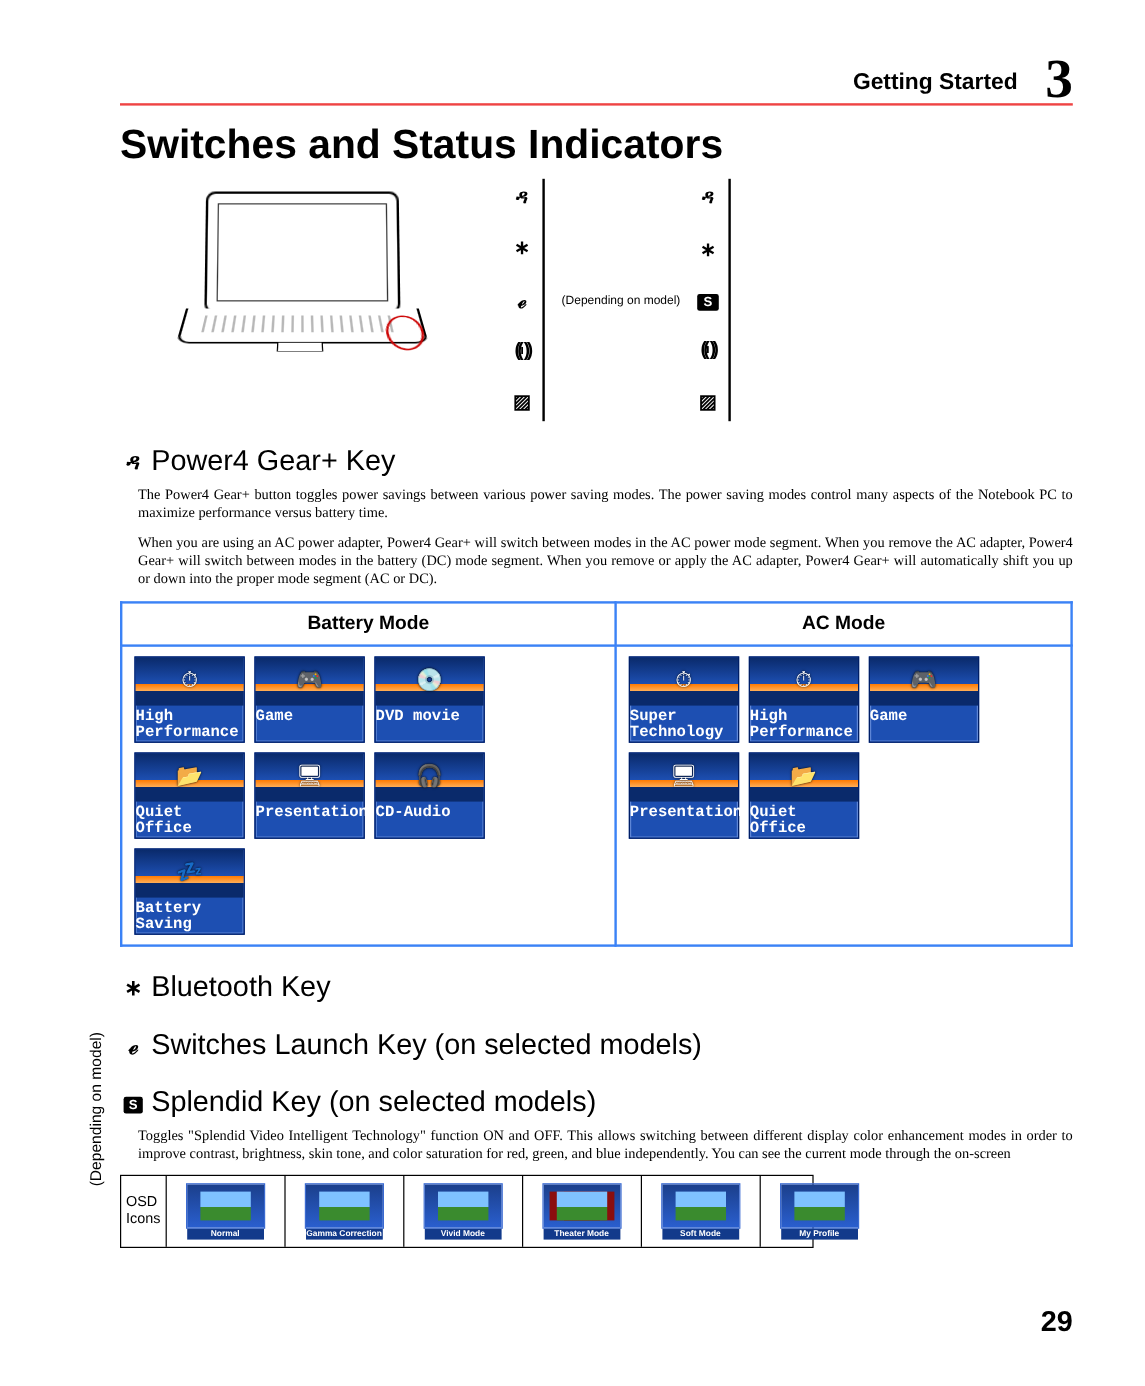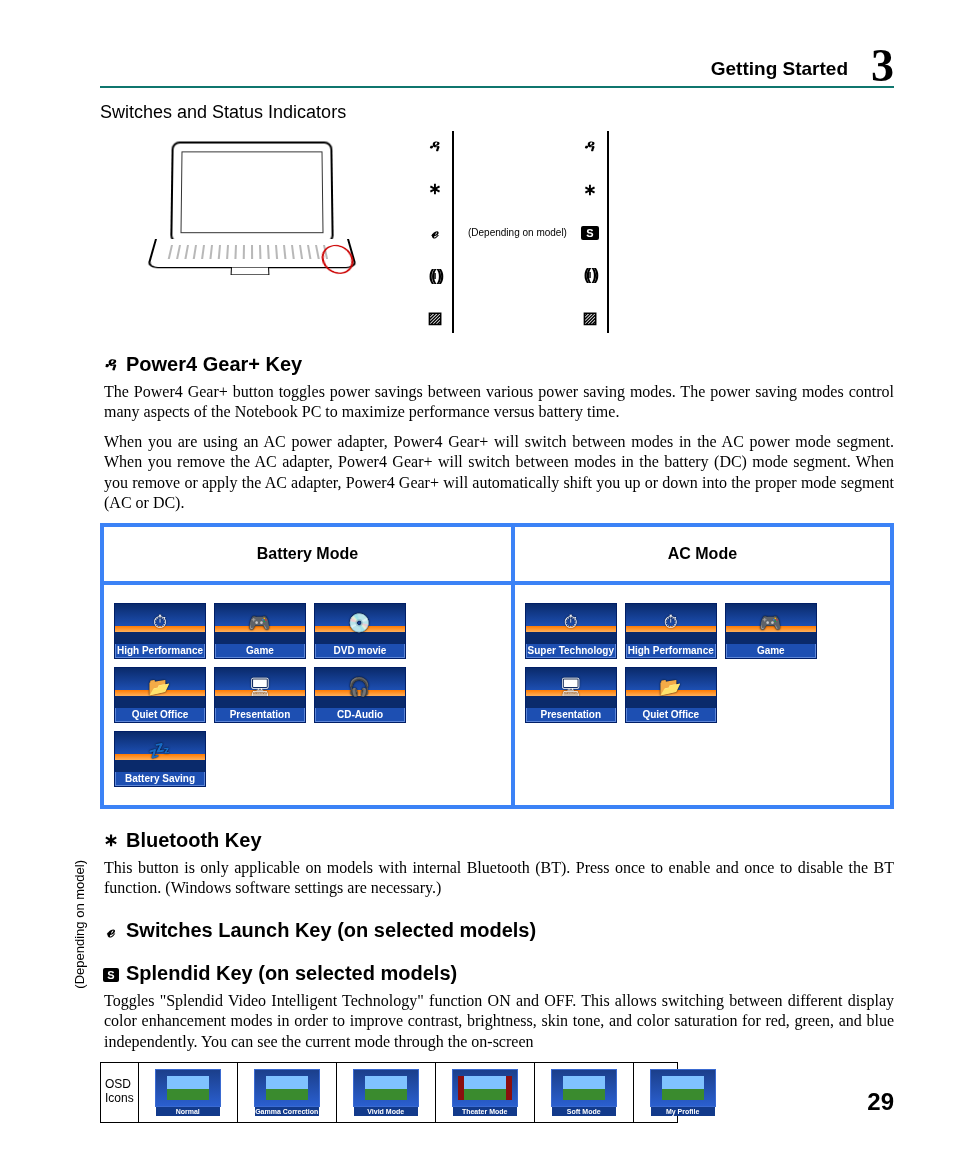--- a/index.html
+++ b/index.html
@@ -1,48 +1,48 @@
 <!DOCTYPE html>
 <html><head>
 <meta charset="utf-8">
 <style>
   html,body{margin:0;padding:0;background:#fff;color:#000;font-family:Arial,Helvetica,sans-serif}
   .page{width:954px;height:1155px;position:relative;box-sizing:border-box;padding:40px 60px 30px 100px}
-  .hdr{border-bottom:2px solid #0f766e;position:relative;height:46px;margin-bottom:10px}
+  .hdr{border-bottom:2px solid #ef4444;position:relative;height:46px;margin-bottom:10px}
   .hdr-title{position:absolute;right:46px;bottom:6px;font-weight:bold;font-size:19px}
   .hdr-num{position:absolute;right:0;bottom:-6px;font-weight:900;font-size:46px;font-family:"Times New Roman",serif}
-  h1{font-size:18px;font-weight:normal;margin:14px 0 8px 0}
+  h1{font-size:34px;font-weight:bold;margin:14px 0 8px 0}
   h2{font-size:20px;font-weight:bold;margin:6px 0 6px 0}
   .toprow{display:flex;align-items:flex-start}
   .lap-wrap{width:300px;padding-top:10px}
   .lap{width:210px;height:150px;margin:0 auto;position:relative}
   .lid{position:absolute;left:26px;top:0;width:158px;height:98px;background:#fff;border:2px solid #000;border-radius:8px;transform:perspective(400px) rotateX(4deg)}
   .lid::after{content:"";position:absolute;left:8px;top:8px;right:8px;bottom:8px;border:1px solid #333}
   .base{position:absolute;left:10px;top:98px;width:190px;height:46px;border:2px solid #000;border-top:none;background:#fff;transform:perspective(500px) rotateX(56deg);transform-origin:top;border-radius:0 0 10px 10px}
   .kbd{position:absolute;left:26px;top:104px;width:158px;height:24px;background:repeating-linear-gradient(90deg,#333 0 2px,#fff 2px 8px),repeating-linear-gradient(0deg,#333 0 1px,transparent 1px 6px);opacity:.35;transform:perspective(500px) rotateX(56deg);transform-origin:top}
   .tp{position:absolute;left:86px;top:126px;width:36px;height:12px;border:1px solid #000;transform:perspective(500px) rotateX(56deg);transform-origin:top;background:#fff}
   .ring{position:absolute;left:174px;top:104px;width:26px;height:44px;border:2px solid #c00;border-radius:50%;transform:perspective(500px) rotateX(56deg) rotateZ(-8deg);transform-origin:top}
   .panels{display:flex;margin-left:22px}
   .panel{display:flex;border-right:2px solid #000;height:190px;padding:6px 8px 6px 4px;margin-right:4px}
   .vcol{display:flex;flex-direction:column;justify-content:space-between;height:100%;font-size:16px;font-weight:bold;align-items:center}
   .vcol span{width:18px;text-align:center}
   .dep{font-size:10px;align-self:center;margin:0 10px}
   .dep-v{writing-mode:vertical-rl;transform:rotate(180deg);font-size:13px;position:absolute;left:72px;top:860px}
   .sect{margin:20px 0 6px 0;display:flex;align-items:center}
   .sect .ic{width:22px;font-size:18px;font-weight:bold;text-align:center;margin-right:4px}
-  .sect .t{font-size:20px;font-weight:bold}
-  .body{font-family:"Times New Roman",Times,serif;font-size:16px;line-height:1.26;margin:4px 0 10px 4px;text-align:justify}
+  .sect .t{font-size:24px;font-weight:normal}
+  .body{font-family:"Times New Roman",Times,serif;font-size:12px;line-height:1.26;margin:4px 0 10px 15px;text-align:justify}
   table.modes{width:100%;border-collapse:collapse;margin:6px 0 4px}
-  table.modes td,table.modes th{border:4px solid #3b82f6;padding:18px 10px;vertical-align:top}
+  table.modes td,table.modes th{border:2px solid #3b82f6;padding:8px 10px;vertical-align:top}
   table.modes th{font-size:16px;text-align:center}
   .tilewrap{display:flex;flex-wrap:wrap;gap:8px}
   .tile{width:90px;background:#1d4fb2;border:1px solid #001e66;box-shadow:inset 0 0 0 1px #5e86d6}
   .tile .pic{height:40px;background:linear-gradient(#0a2a6b,#1d4fb2 55%,#ff7a00 55%,#ffb05a 70%,#0a2a6b 70%);position:relative}
   .tile .pic span{position:absolute;left:50%;top:50%;transform:translate(-50%,-56%);color:#fff;font-size:18px;text-shadow:0 0 2px #000}
-  .tile .lbl{color:#fff;font-size:10px;font-weight:bold;text-align:center;padding:2px 0;line-height:1;font-family:Liberation Sans, sans-serif}
+  .tile .lbl{color:#fff;font-size:13px;font-weight:bold;text-align:left;padding:2px 0;line-height:1;font-family:Liberation Mono, monospace}
   .osd{display:flex;border:1px solid #000;align-items:stretch;margin-top:6px;width:576px}
   .osd .cap{width:58px;border-right:1px solid #000;font-size:12px;display:flex;align-items:center;justify-content:center;text-align:left;line-height:1.15;padding:4px}
   .osd .cell{width:86px;border-right:1px solid #000;padding:6px;display:flex;flex-direction:column;align-items:center}
   .osd .cell:last-child{border-right:none}
   .osd .thumb{width:64px;height:36px;border:1px solid #3a6ad1;background:linear-gradient(#1b3f8b,#2a5fcf);display:flex;align-items:center;justify-content:center}
   .osd .ph{width:42px;height:24px;background:linear-gradient(#7fc2ff 0 55%,#3a8b2e 55%)}
   .osd .ph.theater{box-shadow:-6px 0 0 #8b0e0e,6px 0 0 #8b0e0e}
   .osd .olbl{color:#fff;font-size:7px;background:#123a8b;width:64px;text-align:center;padding:1px 0;font-weight:bold}
   .pnum{position:absolute;right:60px;bottom:39px;font-weight:bold;font-size:24px}
   .s-badge{display:inline-block;width:16px;height:14px;background:#000;color:#fff;font-size:11px;font-weight:bold;text-align:center;border-radius:2px;line-height:14px}
@@ -191,21 +191,20 @@
             </div>
       </td>
     </tr>
   </tbody>
     </table>
 
   <div class="sect">
     <span class="ic">∗</span>
     <span class="t">Bluetooth Key</span>
   </div>
-  <div class="body">This button is only applicable on models with internal Bluetooth (BT). Press once to enable and once to disable the BT function. (Windows software settings are necessary.)</div>
 
   <span class="dep-v">(Depending on model)</span>
 
   <div class="sect">
     <span class="ic">ℯ</span>
     <span class="t">Switches Launch Key (on selected models)</span>
   </div>
 
   <div class="sect">
     <span class="ic"><span class="s-badge">S</span></span>

